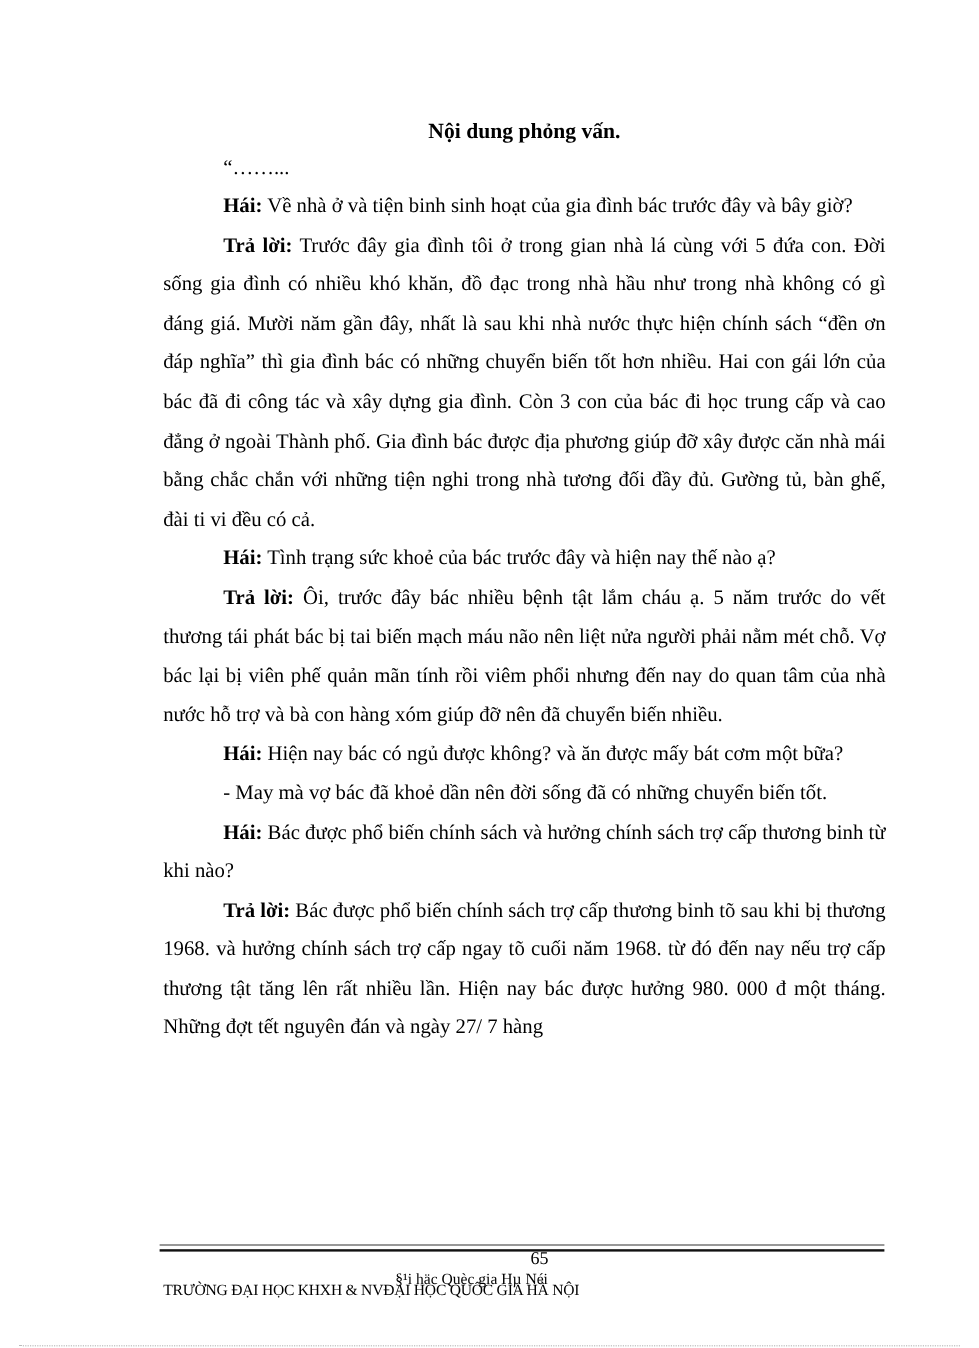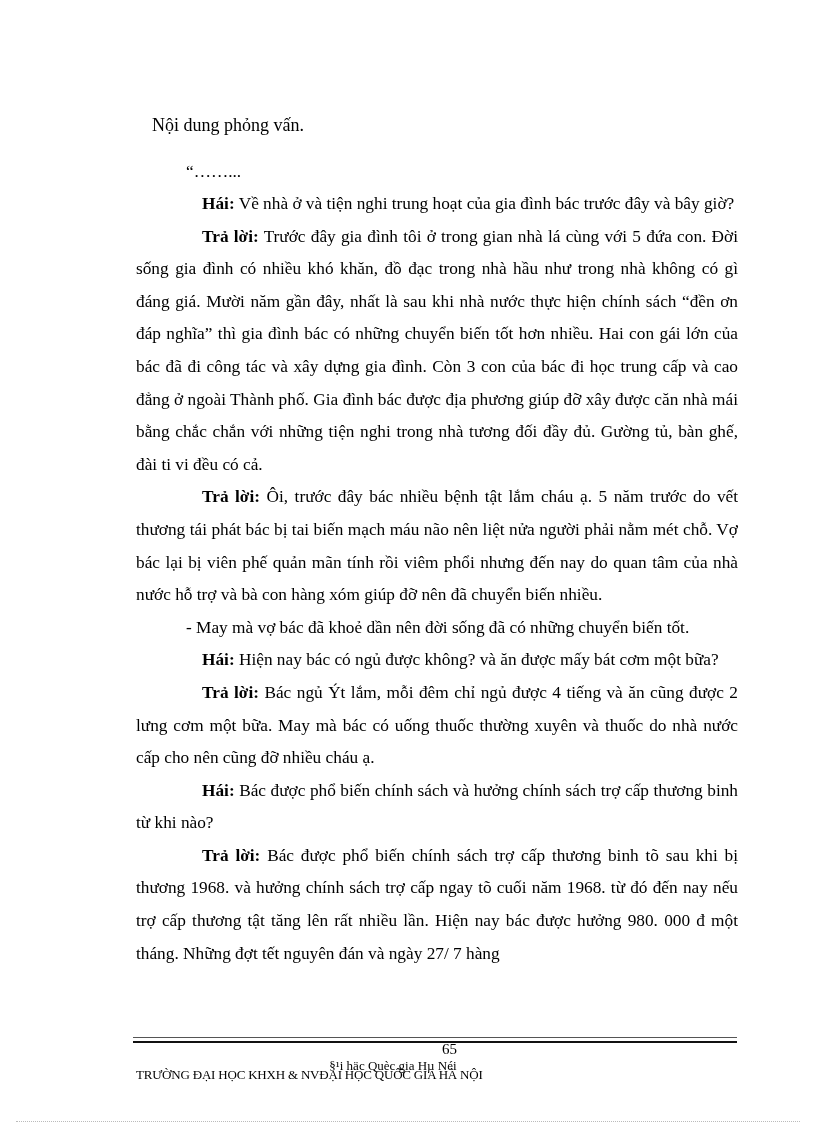--- a/index.html
+++ b/index.html
@@ -17,33 +17,33 @@
     }
     .page-body {
       position: absolute;
       left: 136px;
       top: 94px;
       width: 602px;
       font-size: 17.3px;
       line-height: 32.6px;
     }
     .heading {
-      font-weight: normal;
+      font-weight: bold;
       font-size: 18px;
-      margin: 16px;
+      margin: 0;
       line-height: 30px;
+      text-align: center;
     }
     .para {
       margin: 0;
       text-indent: 50px;
       text-align: justify;
     }
     .para .label {
       font-weight: bold;
-      margin-left: 16px;
     }
     .para.ellipsis {
       line-height: 32px;
       margin-top: 0px;
     }
     .footer-rule {
       position: absolute;
       left: 133px;
       width: 604px;
       top: 1037px;
@@ -90,32 +90,32 @@
       width: 784px;
     }
   </style>
 </head>
 <body>
 
 <div class="page-body">
   <p class="heading">Nội dung phỏng vấn.</p>
   <p class="para ellipsis">“……...</p>
 
-  <p class="para"><span class="label">Hái:</span><span> Về nhà ở và tiện nghi trung hoạt của gia đình bác trước đây và bây giờ?</span></p>
+  <p class="para"><span class="label">Hái:</span><span> Về nhà ở và tiện binh sinh hoạt của gia đình bác trước đây và bây giờ?</span></p>
 
   <p class="para"><span class="label">Trả lời:</span><span> Trước đây gia đình tôi ở trong gian nhà lá cùng với 5 đứa con. Đời sống gia đình có nhiều khó khăn, đồ đạc trong nhà hầu như trong nhà không có gì đáng giá. Mười năm gần đây, nhất là sau khi nhà nước thực hiện chính sách “đền ơn đáp nghĩa” thì gia đình bác có những chuyển biến tốt hơn nhiều. Hai con gái lớn của bác đã đi công tác và xây dựng gia đình. Còn 3 con của bác đi học trung cấp và cao đẳng ở ngoài Thành phố. Gia đình bác được địa phương giúp đỡ xây được căn nhà mái bằng chắc chắn với những tiện nghi trong nhà tương đối đầy đủ. Gường tủ, bàn ghế, đài ti vi đều có cả.</span></p>
 
+  <p class="para"><span class="label">Hái:</span><span> Tình trạng sức khoẻ của bác trước đây và hiện nay thế nào ạ?</span></p>
 
   <p class="para"><span class="label">Trả lời:</span><span> Ôi, trước đây bác nhiều bệnh tật lắm cháu ạ. 5 năm trước do vết thương tái phát bác bị tai biến mạch máu não nên liệt nửa người phải nằm mét chỗ. Vợ bác lại bị viên phế quản mãn tính rồi viêm phổi nhưng đến nay do quan tâm của nhà nước hỗ trợ và bà con hàng xóm giúp đỡ nên đã chuyển biến nhiều.</span></p>
 
+  <p class="para"><span class="label">Hái:</span><span> Hiện nay bác có ngủ được không? và ăn được mấy bát cơm một bữa?</span></p>
+
   <p class="para"><span>- May mà vợ bác đã khoẻ dần nên đời sống đã có những chuyển biến tốt.</span></p>
 
-  <p class="para"><span class="label">Hái:</span><span> Hiện nay bác có ngủ được không? và ăn được mấy bát cơm một bữa?</span></p>
-
-  <p class="para"><span class="label">Trả lời:</span><span> Bác ngủ Ýt lắm, mỗi đêm chỉ ngủ được 4 tiếng và ăn cũng được 2 lưng cơm một bữa. May mà bác có uống thuốc thường xuyên và thuốc do nhà nước cấp cho nên cũng đỡ nhiều cháu ạ.</span></p>
 
   <p class="para"><span class="label">Hái:</span><span> Bác được phổ biến chính sách và hưởng chính sách trợ cấp thương binh từ khi nào?</span></p>
 
   <p class="para"><span class="label">Trả lời:</span><span> Bác được phổ biến chính sách trợ cấp thương binh tõ sau khi bị thương 1968. và hưởng chính sách trợ cấp ngay tõ cuối năm 1968. từ đó đến nay nếu trợ cấp thương tật tăng lên rất nhiều lần. Hiện nay bác được hưởng 980. 000 đ một tháng. Những đợt tết nguyên đán và ngày 27/ 7 hàng</span></p>
 </div>
 
 <div class="footer-rule"></div>
 <div class="footer-line1">TRƯỜNG ĐẠI HỌC KHXH &amp; NVĐẠI HỌC QUỐC GIA HÀ NỘI</div>
 <div class="page-number">65</div>
 <div class="footer-line2">§¹i häc Quèc gia Hµ Néi</div>

